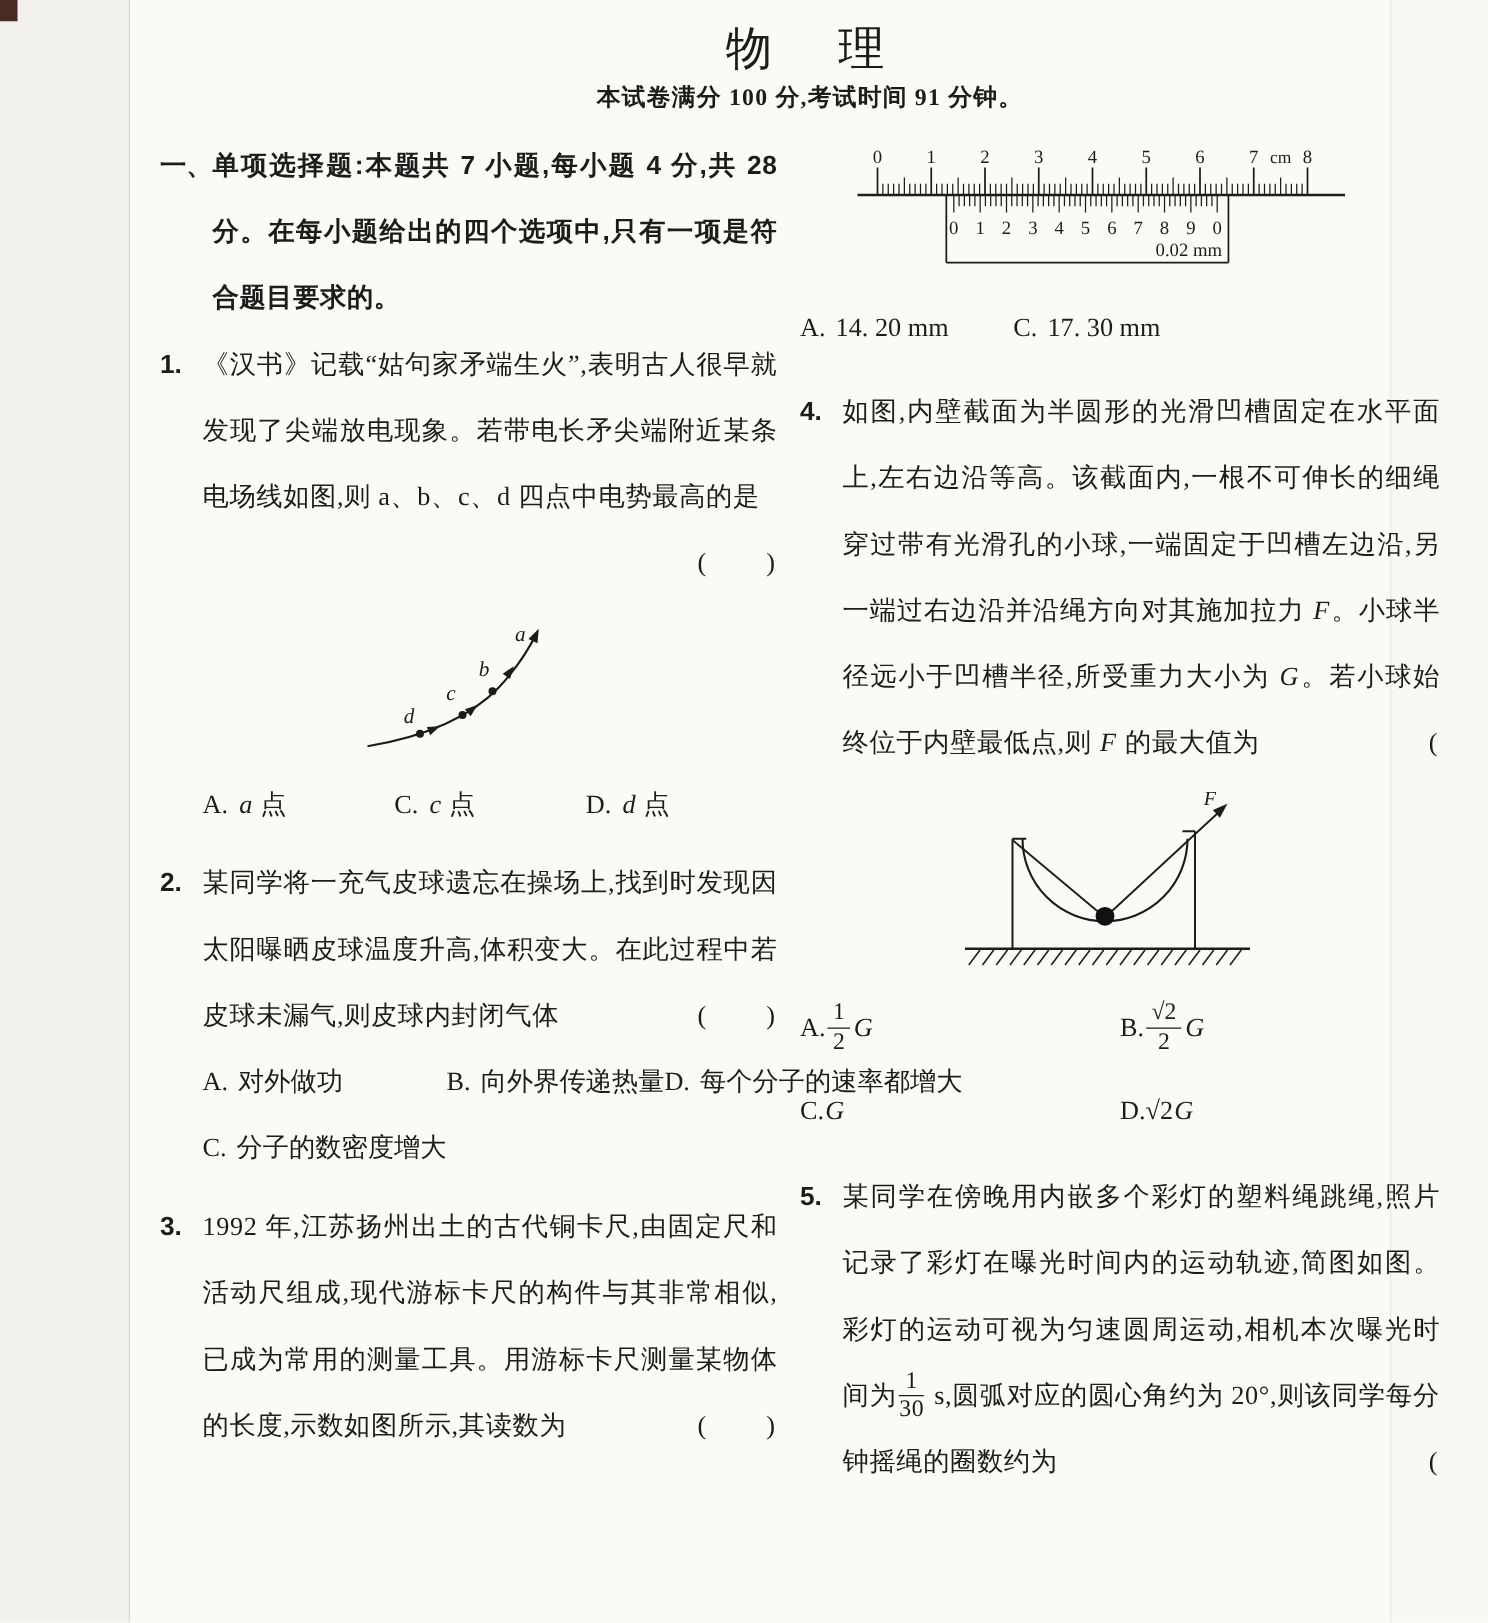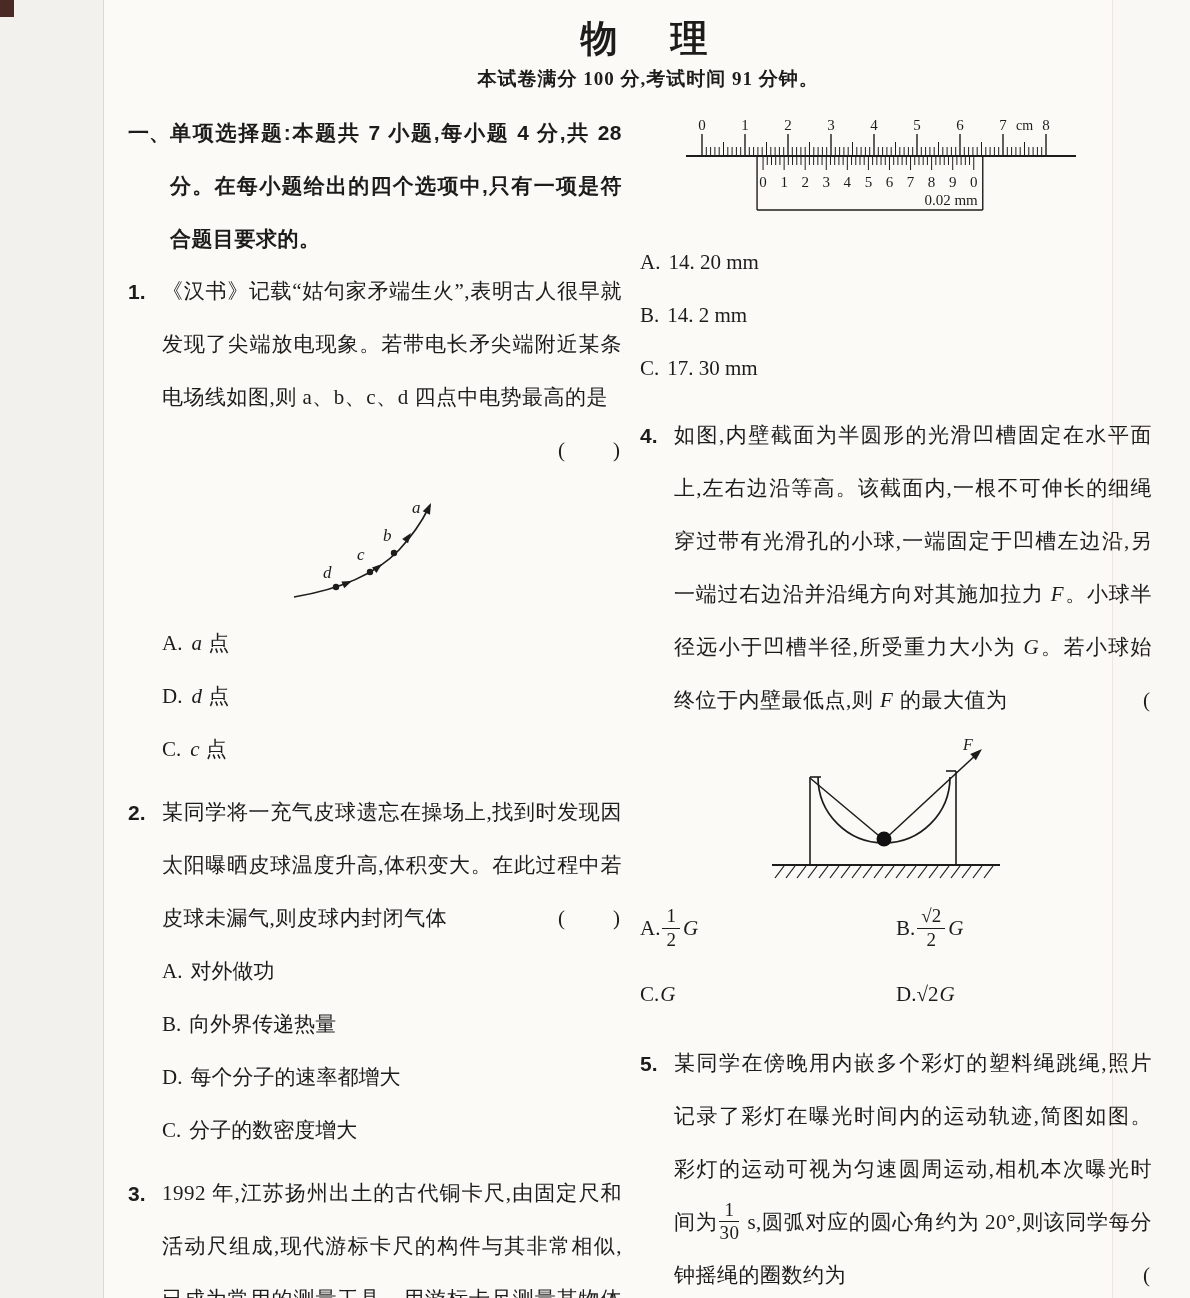--- a/index.html
+++ b/index.html
@@ -10,39 +10,39 @@
     -webkit-font-smoothing:antialiased;
   }
   .left-strip{position:absolute;left:0;top:0;width:103px;height:1298px;
     background:#f3f1ed;border-right:1px solid #dedad3;}
   .right-strip{position:absolute;left:1112px;top:0;width:78px;height:1298px;
     background:#faf8f4;border-left:1px solid #ece8e1;}
   .corner-mark{position:absolute;left:0;top:0;width:14px;height:17px;background:#4a2a24;}
 
   .sheet{position:absolute;left:128px;top:16px;width:1040px;}
   .head{ text-align:center; }
-  .title{font-family:"Liberation Sans","DejaVu Sans",sans-serif;font-weight:700;
+  .title{font-family:"Liberation Sans","DejaVu Sans",sans-serif;font-weight:400;
     font-size:37px;letter-spacing:8px;line-height:46px;}
   .subtitle{font-weight:700;font-size:19px;line-height:34px;margin-bottom:10px;letter-spacing:1px;}
 
   .cols{display:grid;grid-template-columns:494px 512px;column-gap:18px;}
 
   .qblock{display:flex;align-items:flex-start;}
   .qnum{flex:0 0 34px;font-weight:700;font-size:21px;line-height:53px;
     font-family:"Liberation Sans","DejaVu Sans",sans-serif;}
   .qtext{flex:1;font-size:21px;line-height:53px;text-align:justify;letter-spacing:0.5px;}
   .sec-head{font-family:"Liberation Sans","DejaVu Sans",sans-serif;font-weight:700;}
   .sec-head .qnum{flex-basis:40px;font-size:21px;}
   .sec-head .qtext{font-weight:700;}
   .paren{float:right;letter-spacing:2px;}
   i.var{font-style:italic;font-family:"Liberation Serif","DejaVu Serif",serif;padding:0 1px;}
 
   .indented{margin-left:34px;}
-  .opts-2col{display:grid;grid-template-columns:1fr;font-size:21px;line-height:53px;}
-  .opts-1col{display:grid;grid-template-columns:1fr;font-size:21px;line-height:53px;}
+  .opts-2col{display:grid;grid-template-columns:1fr 1fr 1fr;font-size:21px;line-height:53px;}
+  .opts-1col{display:grid;grid-template-columns:1fr 1fr 1fr;font-size:21px;line-height:53px;}
   .opt .lab{margin-right:8px;}
   .opt{white-space:nowrap;}
 
   .fig{margin:6px 0 8px 0;}
   .fig-q1{margin-left:150px;}
   .fig-cal{margin:10px 0 18px 40px;}
   .fig-bowl{margin:10px 0 10px 120px;}
   svg{display:block;}
   svg text{font-family:"Liberation Serif","DejaVu Serif",serif;fill:#1e1c1a;}
   .itxt{font-style:italic;}
@@ -96,22 +96,22 @@
           <polygon points="0,0 -11,4 -11,-4" transform="translate(153,20) rotate(-65)" fill="#1e1c1a"></polygon>
           <text x="134" y="30" font-size="17" class="itxt">a</text>
           <text x="105" y="58" font-size="17" class="itxt">b</text>
           <text x="79" y="77" font-size="17" class="itxt">c</text>
           <text x="45" y="95" font-size="17" class="itxt">d</text>
         </svg>
       </div>
 
       <div class="opts-2col indented mb10">
         <div class="opt"><span class="lab">A.</span><i class="var">a</i><span> 点</span></div>
+        <div class="opt"><span class="lab">C.</span><i class="var">c</i><span> 点</span></div>
         <div class="opt"><span class="lab">D.</span><i class="var">d</i><span> 点</span></div>
-        <div class="opt"><span class="lab">C.</span><i class="var">c</i><span> 点</span></div>
       </div>
 
       <div class="qblock">
         <span class="qnum">2.</span>
         <div class="qtext">
           <span>某同学将一充气皮球遗忘在操场上,找到时发现因太阳曝晒皮球温度升高,体积变大。在此过程中若皮球未漏气,则皮球内封闭气体</span>
           <span class="paren">(　　)</span>
         </div>
       </div>
 
@@ -292,21 +292,20 @@
             <text x="293.76" y="71" font-size="15" text-anchor="middle">0</text>
             <line x1="77.06" y1="40" x2="77.06" y2="94" stroke="#1e1c1a" stroke-width="1.4"></line>
             <line x1="302.76" y1="40" x2="302.76" y2="94" stroke="#1e1c1a" stroke-width="1.4"></line>
             <line x1="77.06" y1="94" x2="302.76" y2="94" stroke="#1e1c1a" stroke-width="1.4"></line>
             <text x="297.76" y="89" font-size="15" text-anchor="end">0.02 mm</text>
           </svg>
       </div>
 
       <div class="opts-2col mb14">
         <div class="opt"><span class="lab">A.</span><span>14. 20 mm</span></div>
-        <div class="opt"><span class="lab">B.</span><span>14. 2 mm</span></div>
         <div class="opt"><span class="lab">C.</span><span>17. 30 mm</span></div>
       </div>
 
       <div class="qblock">
         <span class="qnum">4.</span>
         <div class="qtext">
           <span>如图,内壁截面为半圆形的光滑凹槽固定在水平面上,左右边沿等高。该截面内,一根不可伸长的细绳穿过带有光滑孔的小球,一端固定于凹槽左边沿,另一端过右边沿并沿绳方向对其施加拉力 </span><i class="var">F</i><span>。小球半径远小于凹槽半径,所受重力大小为 </span><i class="var">G</i><span>。若小球始终位于内壁最低点,则 </span><i class="var">F</i><span> 的最大值为</span>
           <span class="paren">(</span>
         </div>
       </div>

